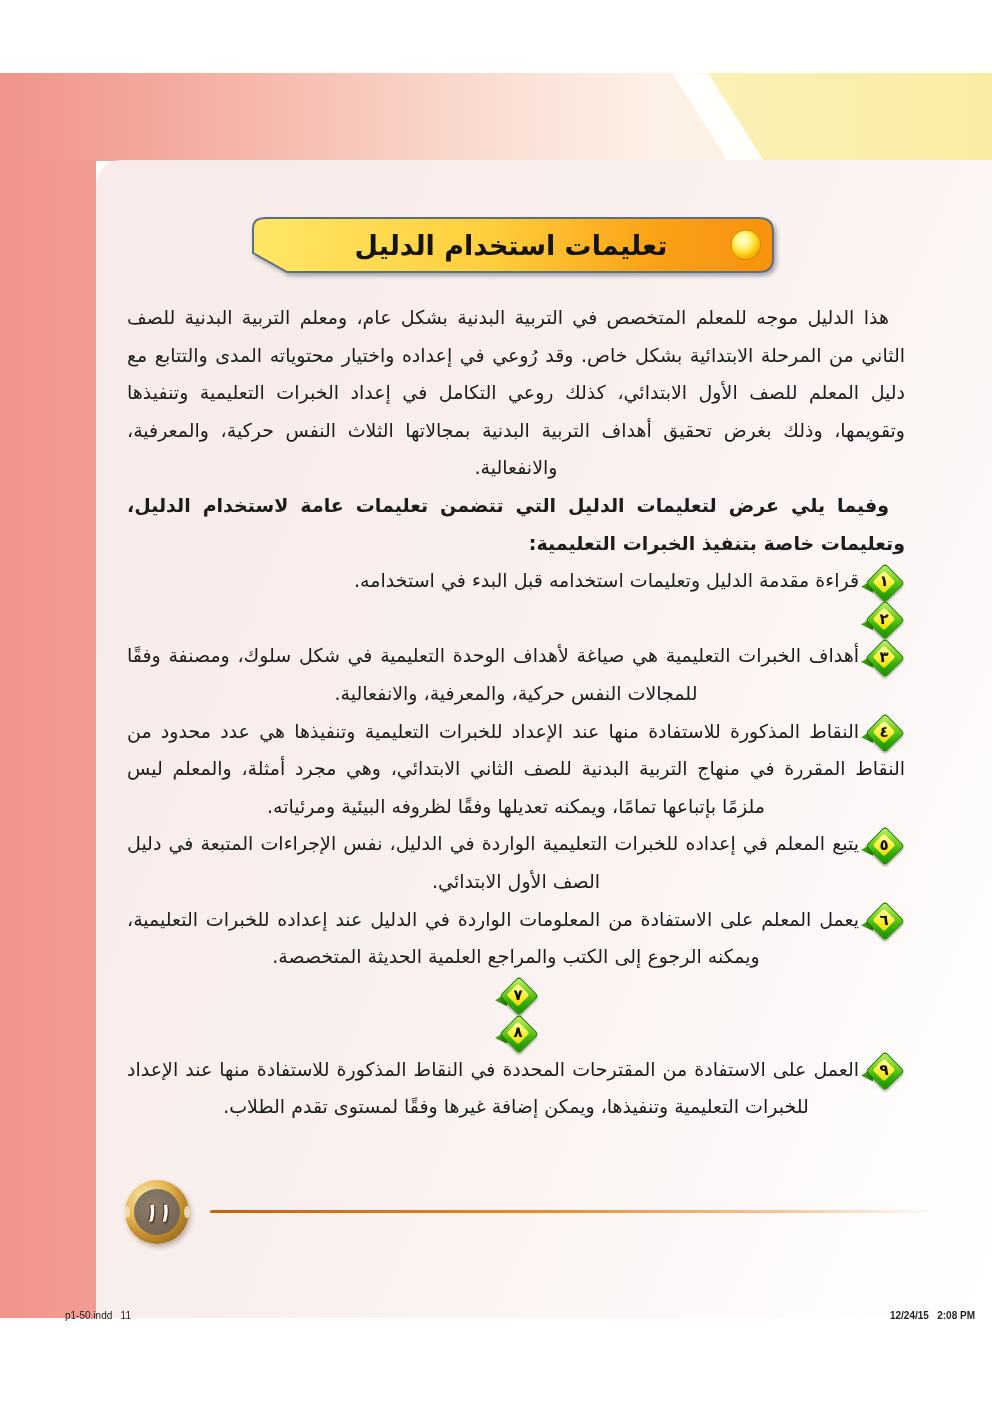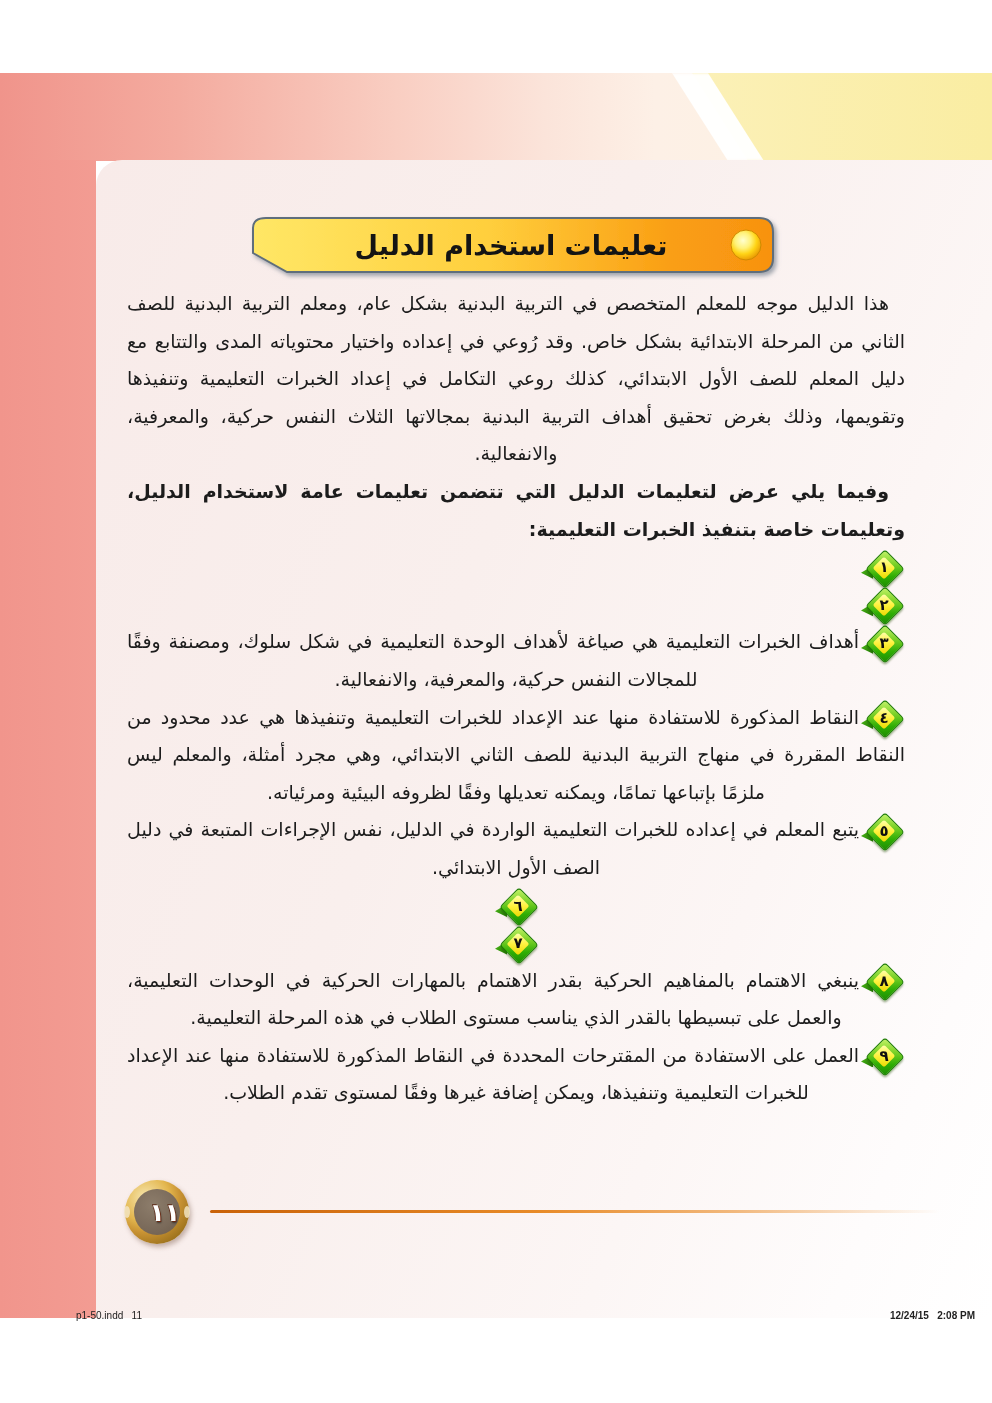--- a/index.html
+++ b/index.html
@@ -19,21 +19,21 @@
     border-top-left-radius:26px;
     background:linear-gradient(112deg,#f8ebe9 0%,#f9efed 40%,#fcf6f5 70%,#fefcfc 88%,#ffffff 100%);}
 
   
   .banner-wrap{position:absolute;left:250px;top:212px;width:534px;height:68px;}
   .banner-title{position:absolute;left:250px;top:218px;width:522px;height:54px;
     display:flex;align-items:center;justify-content:center;direction:rtl;
     font-weight:bold;font-size:27px;color:#141414;letter-spacing:0;}
 
   
-  .main{position:absolute;top:285px;right:87px;width:778px;direction:rtl;
+  .main{position:absolute;top:299px;right:87px;width:778px;direction:rtl;
     font-size:19px;line-height:37.6px;color:#1c1c1c;text-align:justify;margin-left:16px;}
   .para{margin:0;text-indent:16px;text-align-last:center;}
   .para.last-right{text-align-last:right;font-weight:bold;}
   .item{margin:0;text-align-last:center;}
   .item.single{text-align-last:right;}
   .item-text{}
 
   
   .marker{display:inline-block;width:42px;height:30px;position:relative;
     vertical-align:middle;margin-left:4px;}
@@ -54,30 +54,30 @@
   
   .badge{position:absolute;left:125px;top:1180px;width:64px;height:64px;border-radius:50%;
     background:radial-gradient(circle at 32% 28%,#f7e7b0 0%,#e3b64e 38%,#c89233 55%,#9f741e 78%,#8a6418 100%);
     box-shadow:2px 3px 5px rgba(90,50,30,.35);display:flex;align-items:center;justify-content:center;}
   .badge::before,.badge::after{content:"";position:absolute;top:26px;width:6px;height:12px;
     background:#f2e4c2;border-radius:50%;opacity:.85;}
   .badge::before{left:-1px;}
   .badge::after{right:-1px;}
   .badge-inner{width:46px;height:46px;border-radius:50%;
     background:radial-gradient(circle at 40% 35%,#8d7d6b 0%,#7a6a5a 60%,#6b5b4b 100%);
-    display:flex;align-items:center;justify-content:flex-end;}
+    display:flex;align-items:center;justify-content:center;font-style:italic;}
   .badge-num{color:#ffffff;font-weight:bold;font-size:25px;
     text-shadow:1px 1px 0 #6a2a12,-1px -1px 0 #5a2410,1px 2px 2px rgba(0,0,0,.5);}
 
   
   .footer-line{position:absolute;left:210px;top:1210px;width:730px;height:3px;border-radius:2px;
     background:linear-gradient(to right,#c96208 0%,#e88b28 45%,#f2b97e 72%,rgba(255,255,255,0) 100%);}
   .footer-text{position:absolute;top:1310px;font-family:"Liberation Sans",sans-serif;
     font-size:10px;color:#222;white-space:pre;direction:ltr;}
-  .footer-left{left:32px;padding-left:44px;}
+  .footer-left{left:21px;padding-left:44px;}
   .footer-right{right:17px;font-weight:bold;}
 </style>
 </head>
 <body>
 
 <div class="page">
 
   <div class="band-top">
     <div class="band-yellow"></div>
     <div class="band-stripe"></div>
@@ -118,42 +118,42 @@
     <circle cx="496" cy="33" r="15" fill="url(#gball)" stroke="#cf8a00" stroke-width="1"></circle>
   </svg>
   <div class="banner-title">تعليمات استخدام الدليل</div>
 
   <div class="main">
 
     <p class="para">هذا الدليل موجه للمعلم المتخصص في التربية البدنية بشكل عام، ومعلم التربية البدنية للصف الثاني من المرحلة الابتدائية بشكل خاص. وقد رُوعي في إعداده واختيار محتوياته المدى والتتابع مع دليل المعلم للصف الأول الابتدائي، كذلك روعي التكامل في إعداد الخبرات التعليمية وتنفيذها وتقويمها، وذلك بغرض تحقيق أهداف التربية البدنية بمجالاتها الثلاث النفس حركية، والمعرفية، والانفعالية.</p>
     <p class="para last-right">وفيما يلي عرض لتعليمات الدليل التي تتضمن تعليمات عامة لاستخدام الدليل، وتعليمات خاصة بتنفيذ الخبرات التعليمية:</p>
 
     <div class="item single">
-      <span class="marker"><span class="d-fold"></span><span class="d-outer"></span><span class="d-inner"></span><span class="d-num">١</span></span>
+      <span class="marker"><span class="d-fold"></span><span class="d-outer"></span><span class="d-inner"></span><span class="d-num">١</span></span><span class="item-text">قراءة مقدمة الدليل وتعليمات استخدامه قبل البدء في استخدامه.</span>
     </div>
     <div class="item single">
       <span class="marker"><span class="d-fold"></span><span class="d-outer"></span><span class="d-inner"></span><span class="d-num">٢</span></span>
     </div>
     <div class="item">
       <span class="marker"><span class="d-fold"></span><span class="d-outer"></span><span class="d-inner"></span><span class="d-num">٣</span></span><span class="item-text">أهداف الخبرات التعليمية هي صياغة لأهداف الوحدة التعليمية في شكل سلوك، ومصنفة وفقًا للمجالات النفس حركية، والمعرفية، والانفعالية.</span>
     </div>
     <div class="item">
       <span class="marker"><span class="d-fold"></span><span class="d-outer"></span><span class="d-inner"></span><span class="d-num">٤</span></span><span class="item-text">النقاط المذكورة للاستفادة منها عند الإعداد للخبرات التعليمية وتنفيذها هي عدد محدود من النقاط المقررة في منهاج التربية البدنية للصف الثاني الابتدائي، وهي مجرد أمثلة، والمعلم ليس ملزمًا بإتباعها تمامًا، ويمكنه تعديلها وفقًا لظروفه البيئية ومرئياته.</span>
     </div>
     <div class="item">
       <span class="marker"><span class="d-fold"></span><span class="d-outer"></span><span class="d-inner"></span><span class="d-num">٥</span></span><span class="item-text">يتبع المعلم في إعداده للخبرات التعليمية الواردة في الدليل، نفس الإجراءات المتبعة في دليل الصف الأول الابتدائي.</span>
     </div>
     <div class="item">
-      <span class="marker"><span class="d-fold"></span><span class="d-outer"></span><span class="d-inner"></span><span class="d-num">٦</span></span>
+      <span class="marker"><span class="d-fold"></span><span class="d-outer"></span><span class="d-inner"></span><span class="d-num">٦</span></span><span class="item-text">يعمل المعلم على الاستفادة من المعلومات الواردة في الدليل عند إعداده للخبرات التعليمية، ويمكنه الرجوع إلى الكتب والمراجع العلمية الحديثة المتخصصة.</span>
     </div>
     <div class="item">
       <span class="marker"><span class="d-fold"></span><span class="d-outer"></span><span class="d-inner"></span><span class="d-num">٧</span></span>
     </div>
     <div class="item">
-      <span class="marker"><span class="d-fold"></span><span class="d-outer"></span><span class="d-inner"></span><span class="d-num">٨</span></span><span class="item-text">ينبغي الاهتمام بالمفاهيم الحركية بقدر الاهتمام بالمهارات الحركية في الوحدات التعليمية، والعمل على تبسيطها بالقدر الذي يناسب مستوى الطلاب في هذه المرحلة التعليمية.</span>
+      <span class="marker"><span class="d-fold"></span><span class="d-outer"></span><span class="d-inner"></span><span class="d-num">٨</span></span>
     </div>
     <div class="item">
       <span class="marker"><span class="d-fold"></span><span class="d-outer"></span><span class="d-inner"></span><span class="d-num">٩</span></span><span class="item-text">العمل على الاستفادة من المقترحات المحددة في النقاط المذكورة للاستفادة منها عند الإعداد للخبرات التعليمية وتنفيذها، ويمكن إضافة غيرها وفقًا لمستوى تقدم الطلاب.</span>
     </div>
 
   </div>
 
   <div class="badge">
     <div class="badge-inner">
       <span class="badge-num">١١</span>

